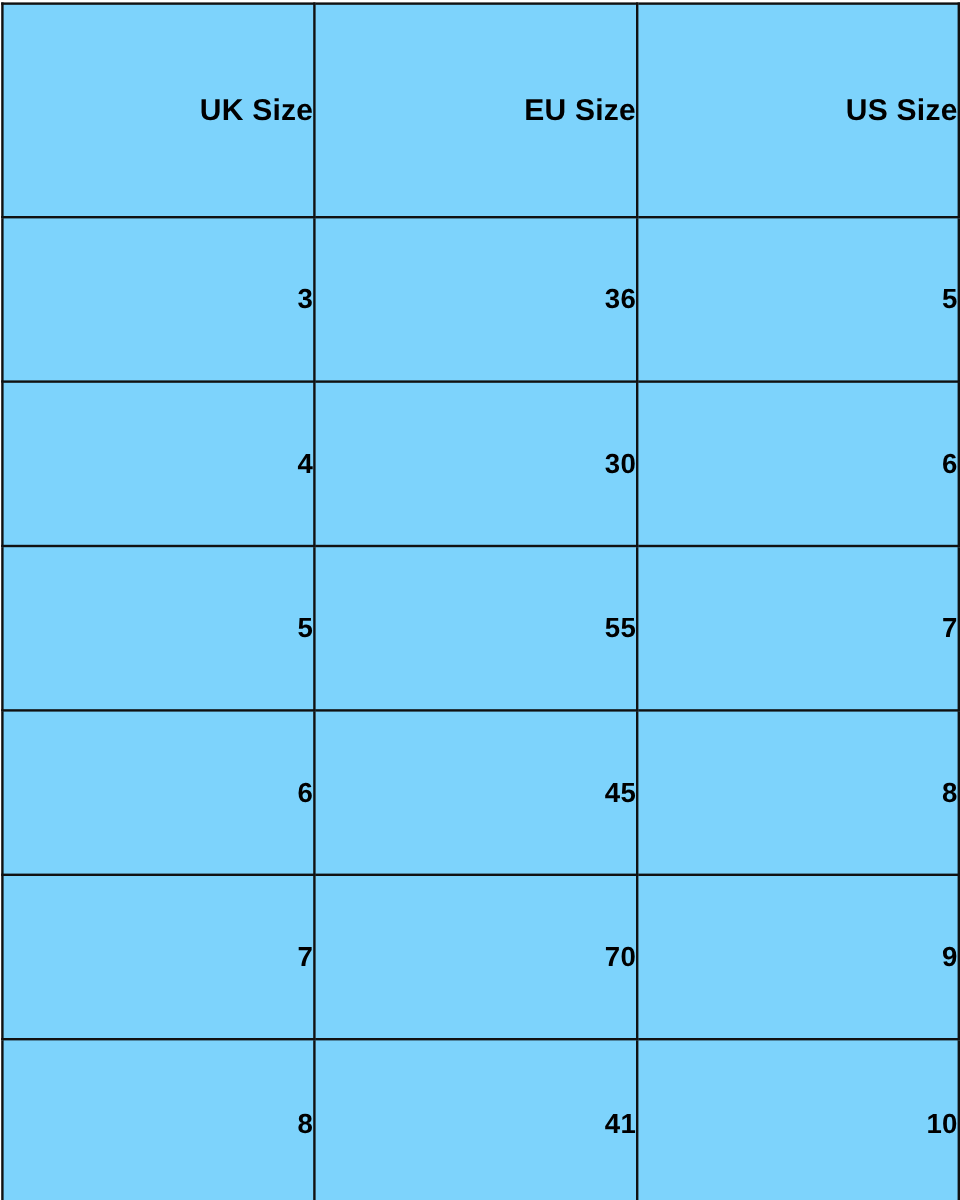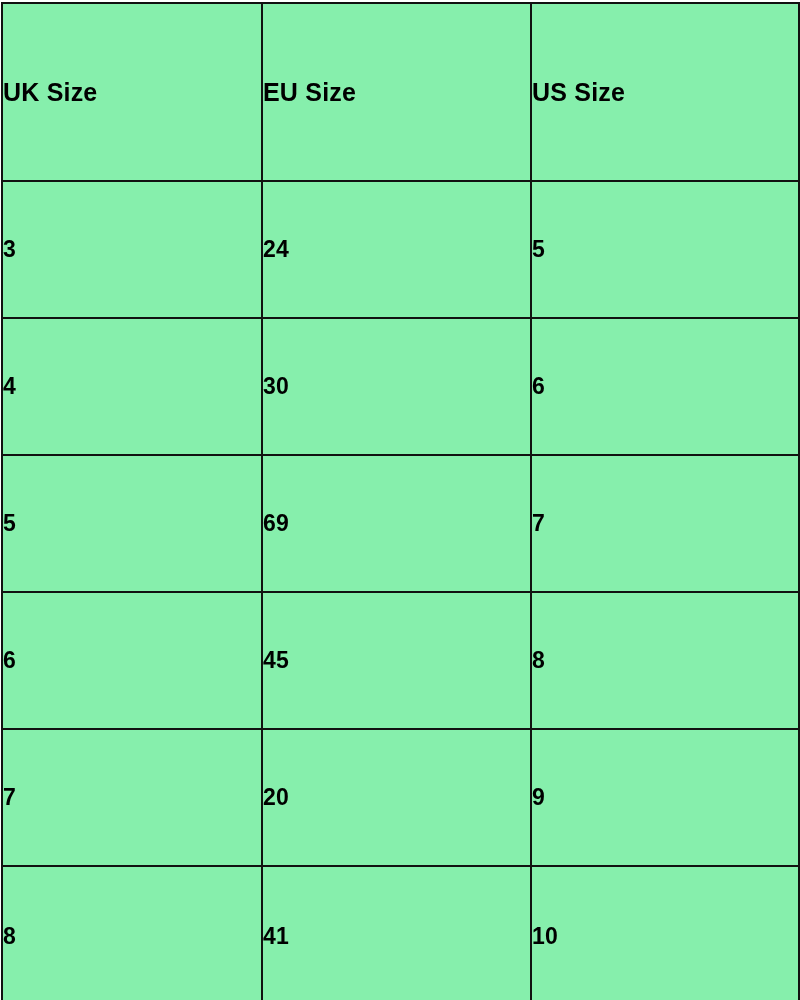--- a/index.html
+++ b/index.html
@@ -29,24 +29,24 @@
     margin: 2px 0 0 1px;
   }
 
   table.size-table col.col-uk { width: 260px; }
   table.size-table col.col-eu { width: 269px; }
   table.size-table col.col-us { width: 268px; }
 
   table.size-table th,
   table.size-table td {
     border: 2px solid #111111;
-    text-align: left;
+    text-align: right;
     vertical-align: middle;
     color: #000000;
-    background: #86efac;
+    background: #7dd3fc;
     padding: 0;
   }
 
   table.size-table thead th {
     height: 176px;
     font-size: 25px;
     font-weight: bold;
     letter-spacing: 0.2px;
   }
 
@@ -75,41 +75,41 @@
     <thead>
       <tr>
         <th>UK Size</th>
         <th>EU Size</th>
         <th>US Size</th>
       </tr>
     </thead>
     <tbody>
       <tr>
         <td>3</td>
-        <td>24</td>
+        <td>36</td>
         <td>5</td>
       </tr>
       <tr>
         <td>4</td>
         <td>30</td>
         <td>6</td>
       </tr>
       <tr>
         <td>5</td>
-        <td>69</td>
+        <td>55</td>
         <td>7</td>
       </tr>
       <tr>
         <td>6</td>
         <td>45</td>
         <td>8</td>
       </tr>
       <tr>
         <td>7</td>
-        <td>20</td>
+        <td>70</td>
         <td>9</td>
       </tr>
       <tr>
         <td>8</td>
         <td>41</td>
         <td>10</td>
       </tr>
     </tbody>
   </table>
 </div>

